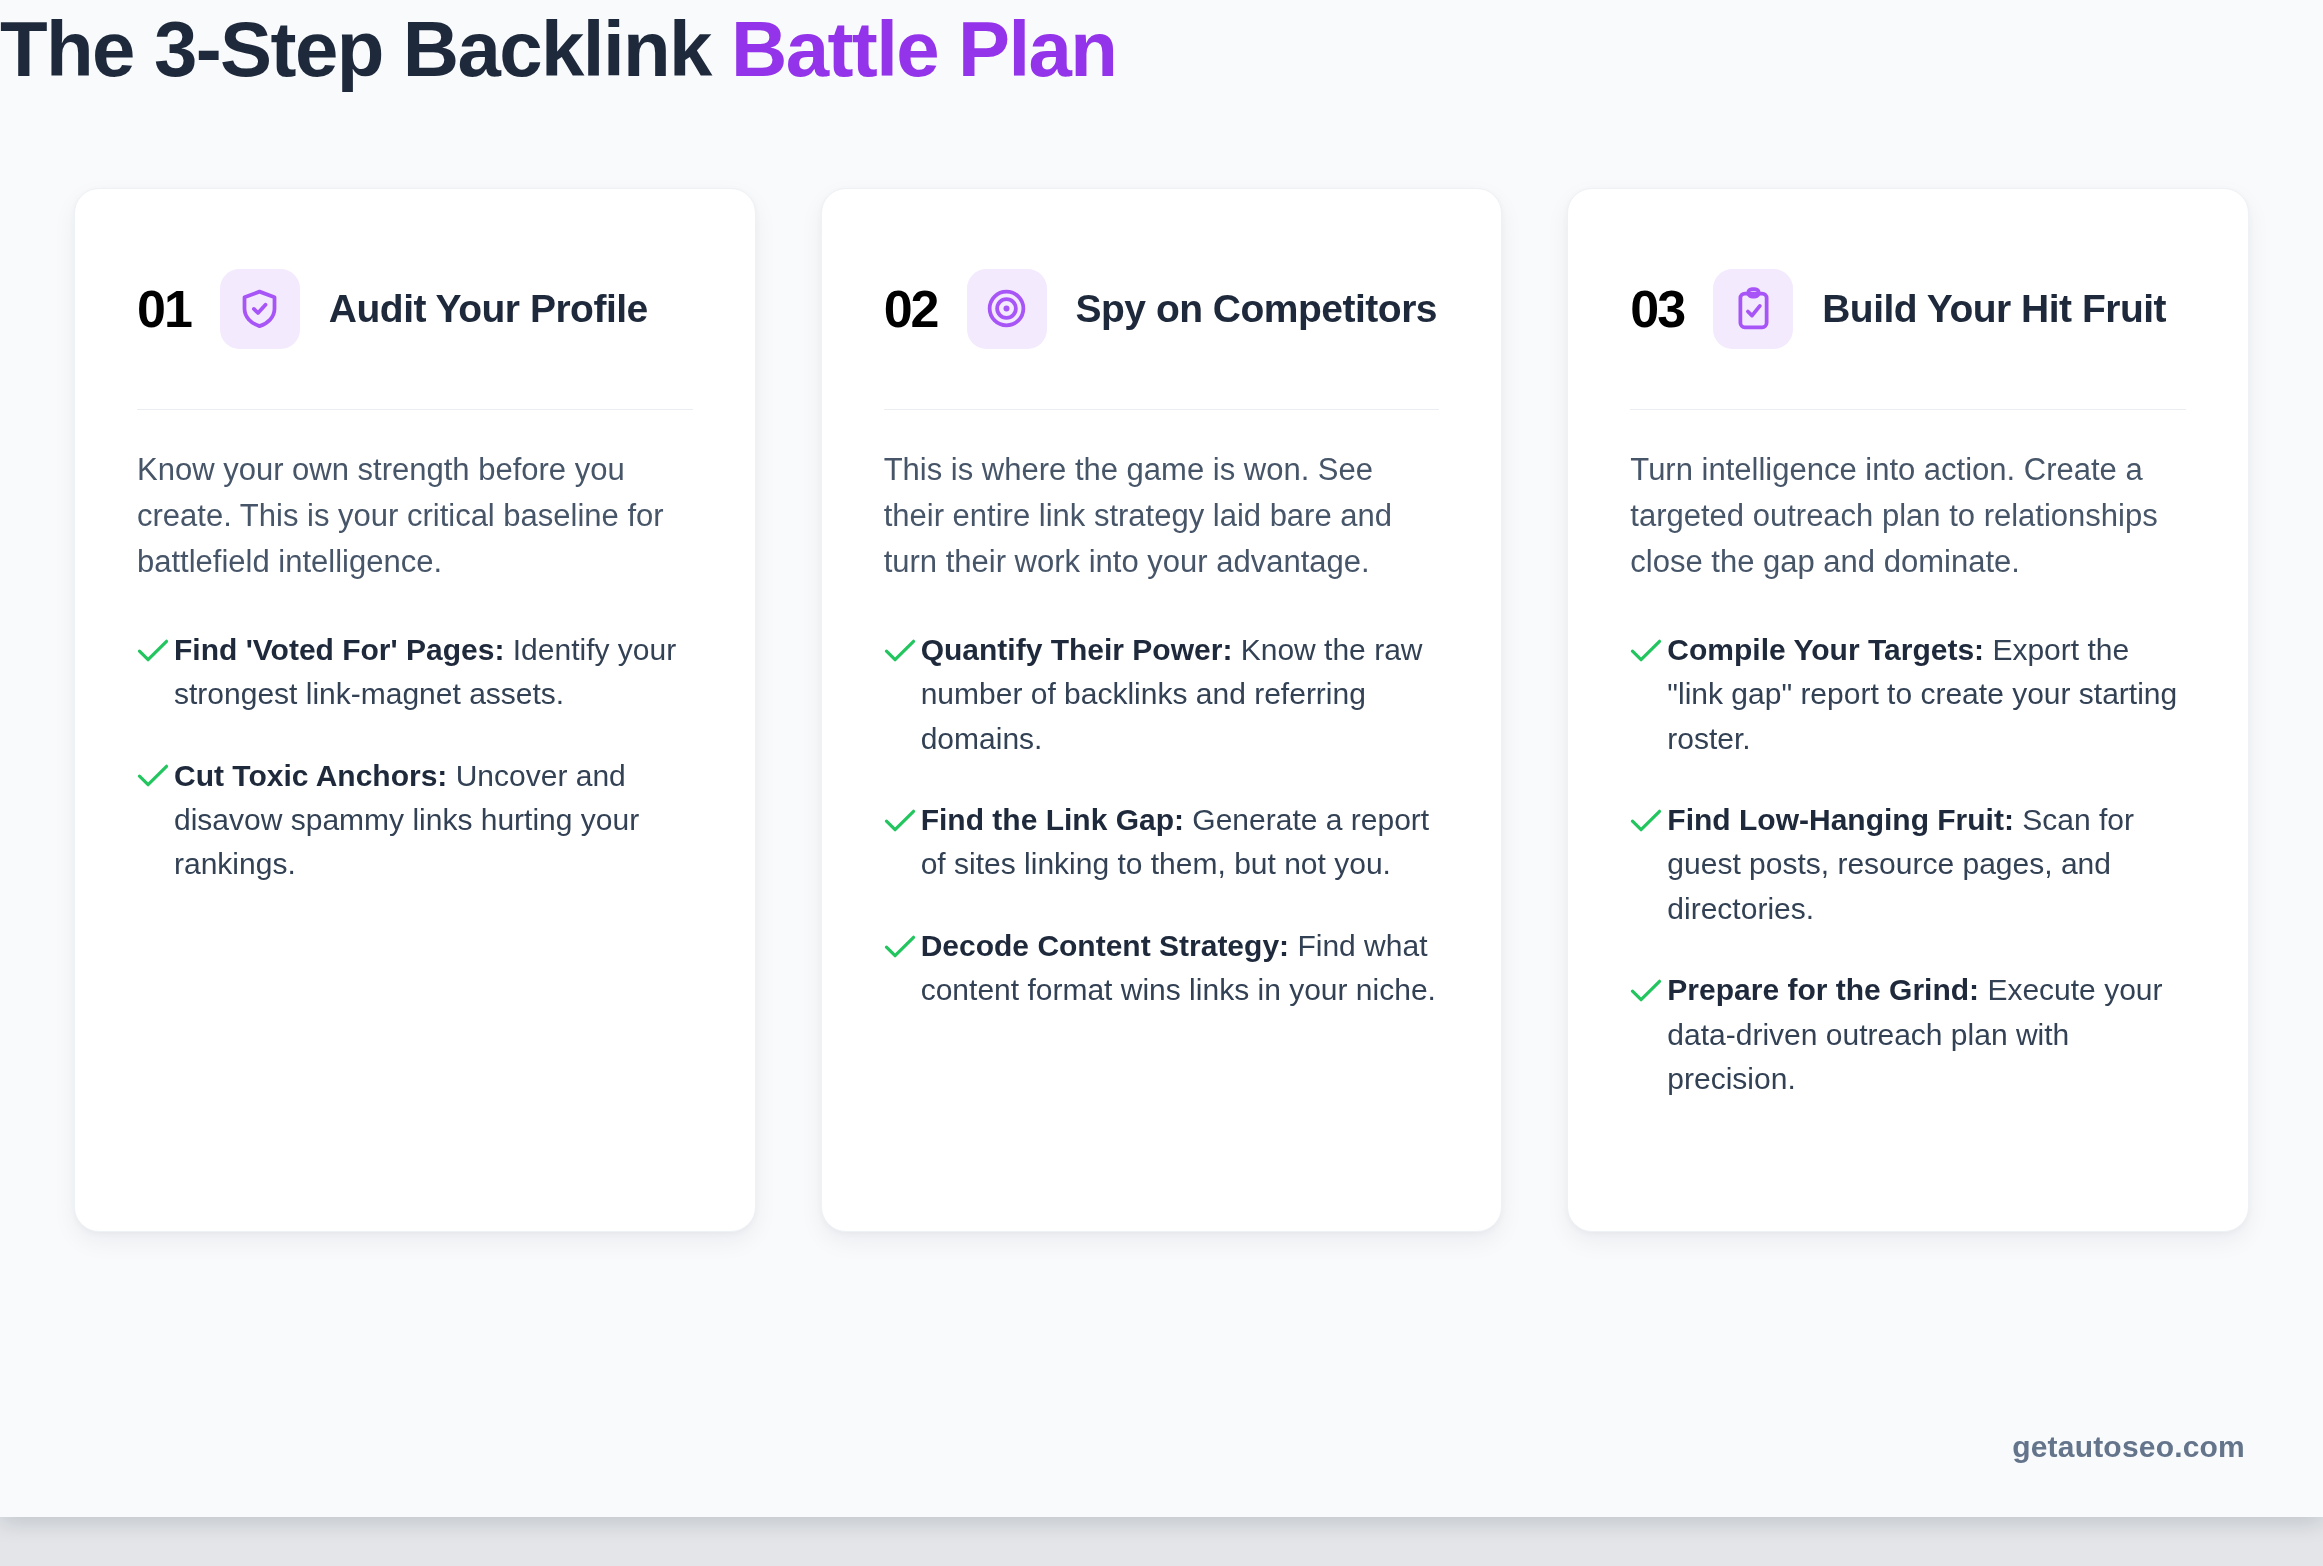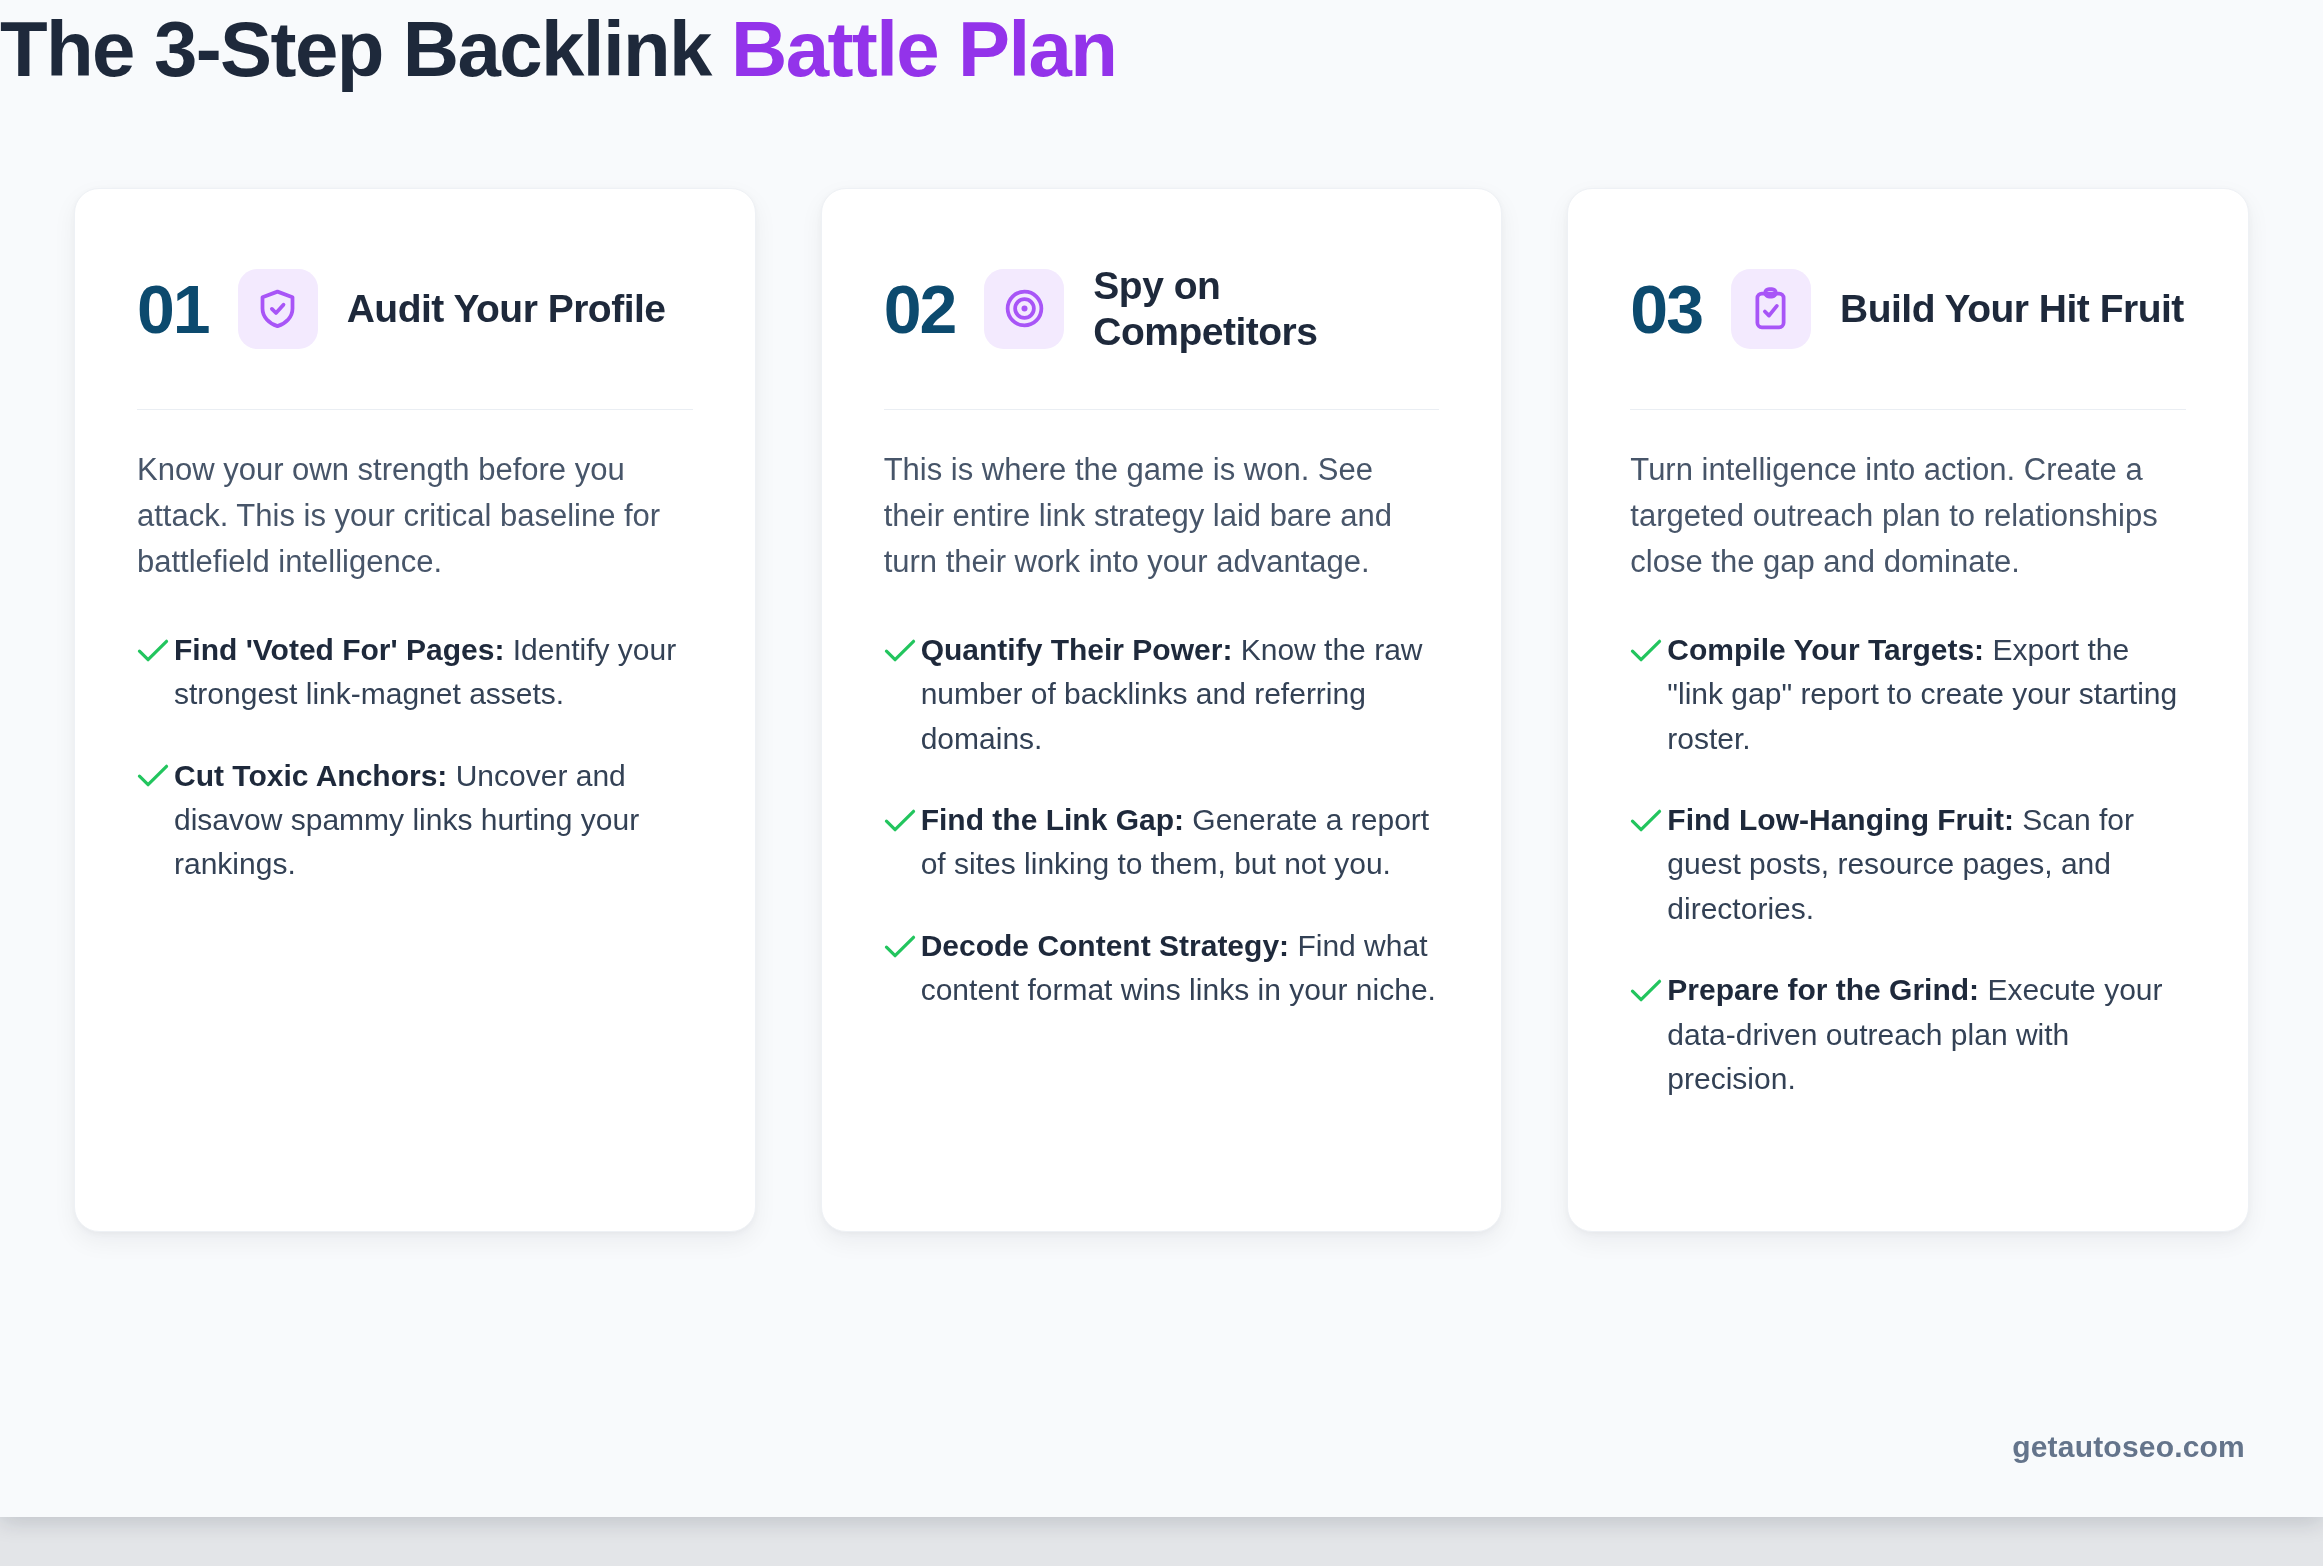--- a/index.html
+++ b/index.html
@@ -65,24 +65,24 @@
   }
 
   .card-head {
     display: flex;
     align-items: center;
     gap: 29px;
     min-height: 125px;
   }
 
   .step-num {
-    font-size: 68px;
+    font-size: 52px;
     font-weight: 700;
     line-height: 1;
-    color: #0c4a6e;
+    color: #000000;
     letter-spacing: -2px;
     flex: 0 0 auto;
   }
 
   .icon-badge {
     flex: 0 0 auto;
     width: 80px;
     height: 80px;
     border-radius: 19.5px;
     background: #f3eafe;
@@ -168,21 +168,21 @@
         <div class="step-num">01</div>
         <div class="icon-badge">
           <svg viewBox="0 0 24 24" fill="none" stroke="#a855f7" stroke-width="2" stroke-linecap="round" stroke-linejoin="round">
             <path d="M12 3 L20 6 V12 C20 16.5 16.6 19.9 12 21.4 C7.4 19.9 4 16.5 4 12 V6 Z"></path>
             <path d="M9 12.2 L11.2 14.4 L15.2 10"></path>
           </svg>
         </div>
         <h2 class="card-title">Audit Your Profile</h2>
       </div>
       <div class="divider"></div>
-      <p class="card-desc">Know your own strength before you attack. This is your critical baseline for battlefield intelligence.</p>
+      <p class="card-desc">Know your own strength before you create. This is your critical baseline for battlefield intelligence.</p>
       <ul class="checklist">
         <li class="check-item">
           <span class="check-mark">
             <svg viewBox="0 0 26 20" fill="none" stroke="#22c55e" stroke-width="2.6" stroke-linecap="round" stroke-linejoin="round">
                 <path d="M2 10.5 L9 17.5 L24 2.5"></path>
               </svg>
           </span>
           <span class="check-text"><span class="lead">Find 'Voted For' Pages:</span><span> Identify your strongest link-magnet assets.</span></span>
         </li>
         <li class="check-item">

